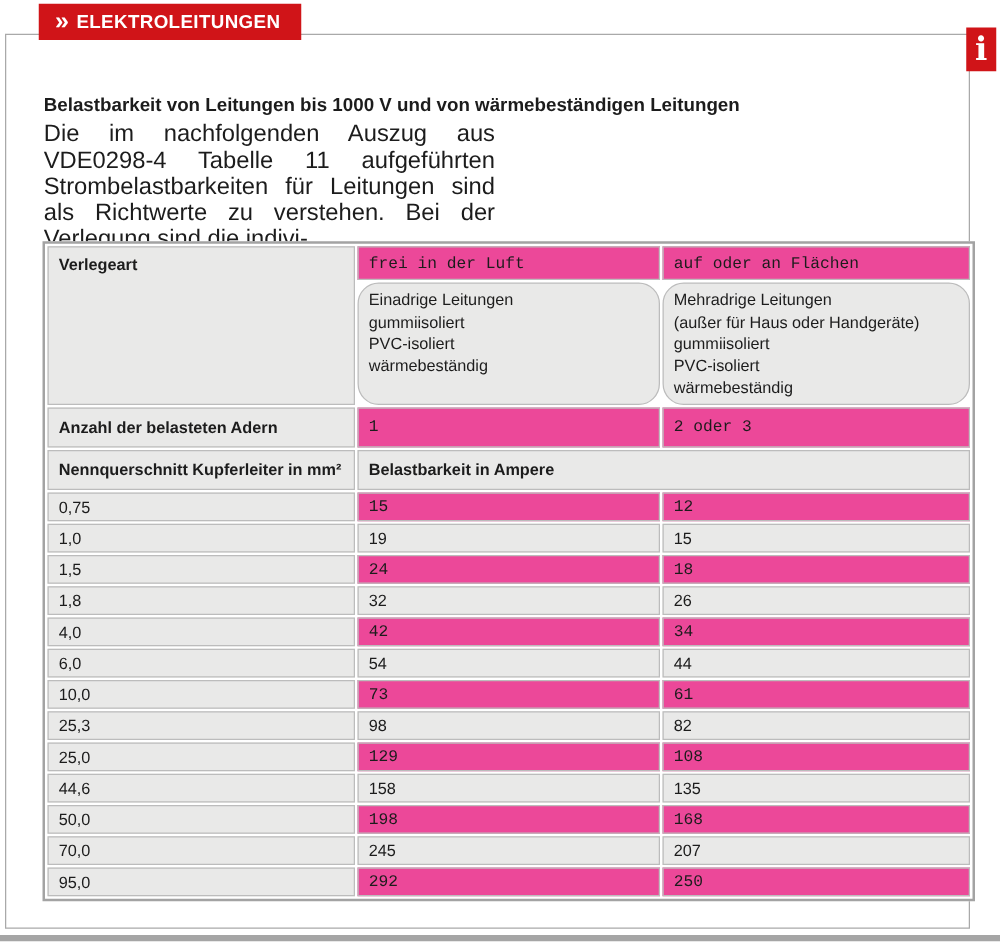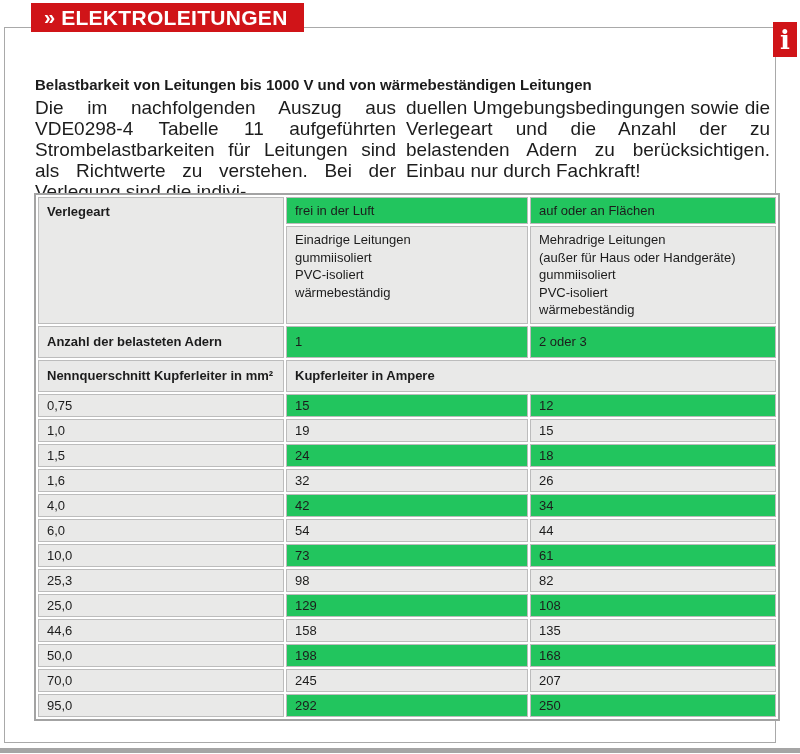--- a/index.html
+++ b/index.html
@@ -11,21 +11,21 @@
     position: absolute; left: 4px; top: 27px; width: 772px; height: 716px;
     border: 1px solid #a9a9a9; background: #fff;
   }
 
   .banner {
     position: absolute; left: 31px; top: 3px; height: 29px; min-width: 210px;
     background: #d01418; color: #fff; display: flex; align-items: center;
     padding: 0 16px 0 13px; z-index: 3;
   }
   .banner .chev { font-size: 20px; font-weight: bold; margin-right: 6px; line-height: 1; position: relative; top: -1px; }
-  .banner .label { font-size: 21px; font-weight: bold; letter-spacing: 0.3px; }
+  .banner .label { font-size: 15px; font-weight: bold; letter-spacing: 0.3px; }
 
   .info-box {
     position: absolute; left: 773px; top: 22px; width: 24px; height: 35px;
     background: #d01418; color: #fff; display: flex; align-items: center; justify-content: center;
     font-family: "DejaVu Serif", serif; font-weight: bold; font-size: 26px; z-index: 3;
   }
 
   .intro-title {
     position: absolute; left: 35px; top: 76px; width: 724px;
     font-size: 15px; font-weight: bold;
@@ -41,23 +41,23 @@
     position: absolute; left: 34px; top: 193px; width: 734px;
     border-collapse: separate; border-spacing: 2px;
     border: 2px solid #a3a3a3; table-layout: fixed; background: #fff;
     font-size: 13px;
   }
   td {
     border: 1px solid #bcbcbc; padding: 2px 8px; vertical-align: middle;
     overflow: hidden; white-space: nowrap;
   }
   td.gray  { background: #e9e9e8; }
-  td.white { background: #22c55e; }
+  td.white { background: #ec4899; font-family: Liberation Mono, monospace; }
   td.bold  { font-weight: bold; }
-  td.multiline { white-space: pre-line; vertical-align: top; line-height: 17.5px; padding-top: 4px; padding-bottom: 4px; }
+  td.multiline { white-space: pre-line; vertical-align: top; line-height: 17.5px; padding-top: 4px; padding-bottom: 4px; border-radius: 17px; }
   tr.row-head1 td { height: 27px; }
   td.verlegeart { vertical-align: top; padding-top: 6px; }
   tr.row-adern td, tr.row-quer td { height: 32px; }
   tbody.rows td { height: 23px; }
 
   .bottom-bar {
     position: absolute; left: 0; top: 748px; width: 800px; height: 5px;
     background: #a5a5a5;
   }
 </style>
@@ -70,21 +70,20 @@
 
   <div class="banner">
     <span class="chev">»</span>
     <span class="label">ELEKTROLEITUNGEN</span>
   </div>
 
   <div class="info-box">i</div>
 
   <div class="intro-title">Belastbarkeit von Leitungen bis 1000 V und von wärmebeständigen Leitungen</div>
   <div class="intro-col left">Die im nachfolgenden Auszug aus VDE0298-4 Tabelle 11 aufgeführten Strombelastbarkeiten für Leitungen sind als Richtwerte zu verstehen. Bei der Verlegung sind die indivi-</div>
-  <div class="intro-col right">duellen Umgebungsbedingungen sowie die Verlegeart und die Anzahl der zu belastenden Adern zu berücksichtigen. Einbau nur durch Fachkraft!</div>
 
   <table class="data">
     <colgroup>
       <col style="width:246px">
         <col style="width:242px">
         <col style="width:246px">
     </colgroup>
     <tbody>
       <tr class="row-head1">
         <td class="gray bold verlegeart" rowspan="2">Verlegeart</td>
@@ -102,41 +101,41 @@
 PVC-isoliert
 wärmebeständig</td>
       </tr>
       <tr class="row-adern">
         <td class="gray bold">Anzahl der belasteten Adern</td>
         <td class="white">1</td>
         <td class="white">2 oder 3</td>
       </tr>
       <tr class="row-quer">
         <td class="gray bold">Nennquerschnitt Kupferleiter in mm²</td>
-        <td class="gray bold" colspan="2">Kupferleiter in Ampere</td>
+        <td class="gray bold" colspan="2">Belastbarkeit in Ampere</td>
       </tr>
     </tbody>
     <tbody class="rows">
         <tr>
           <td class="gray">0,75</td>
           <td class="white">15</td>
           <td class="white">12</td>
         </tr>
         <tr>
           <td class="gray">1,0</td>
           <td class="gray">19</td>
           <td class="gray">15</td>
         </tr>
         <tr>
           <td class="gray">1,5</td>
           <td class="white">24</td>
           <td class="white">18</td>
         </tr>
         <tr>
-          <td class="gray">1,6</td>
+          <td class="gray">1,8</td>
           <td class="gray">32</td>
           <td class="gray">26</td>
         </tr>
         <tr>
           <td class="gray">4,0</td>
           <td class="white">42</td>
           <td class="white">34</td>
         </tr>
         <tr>
           <td class="gray">6,0</td>

